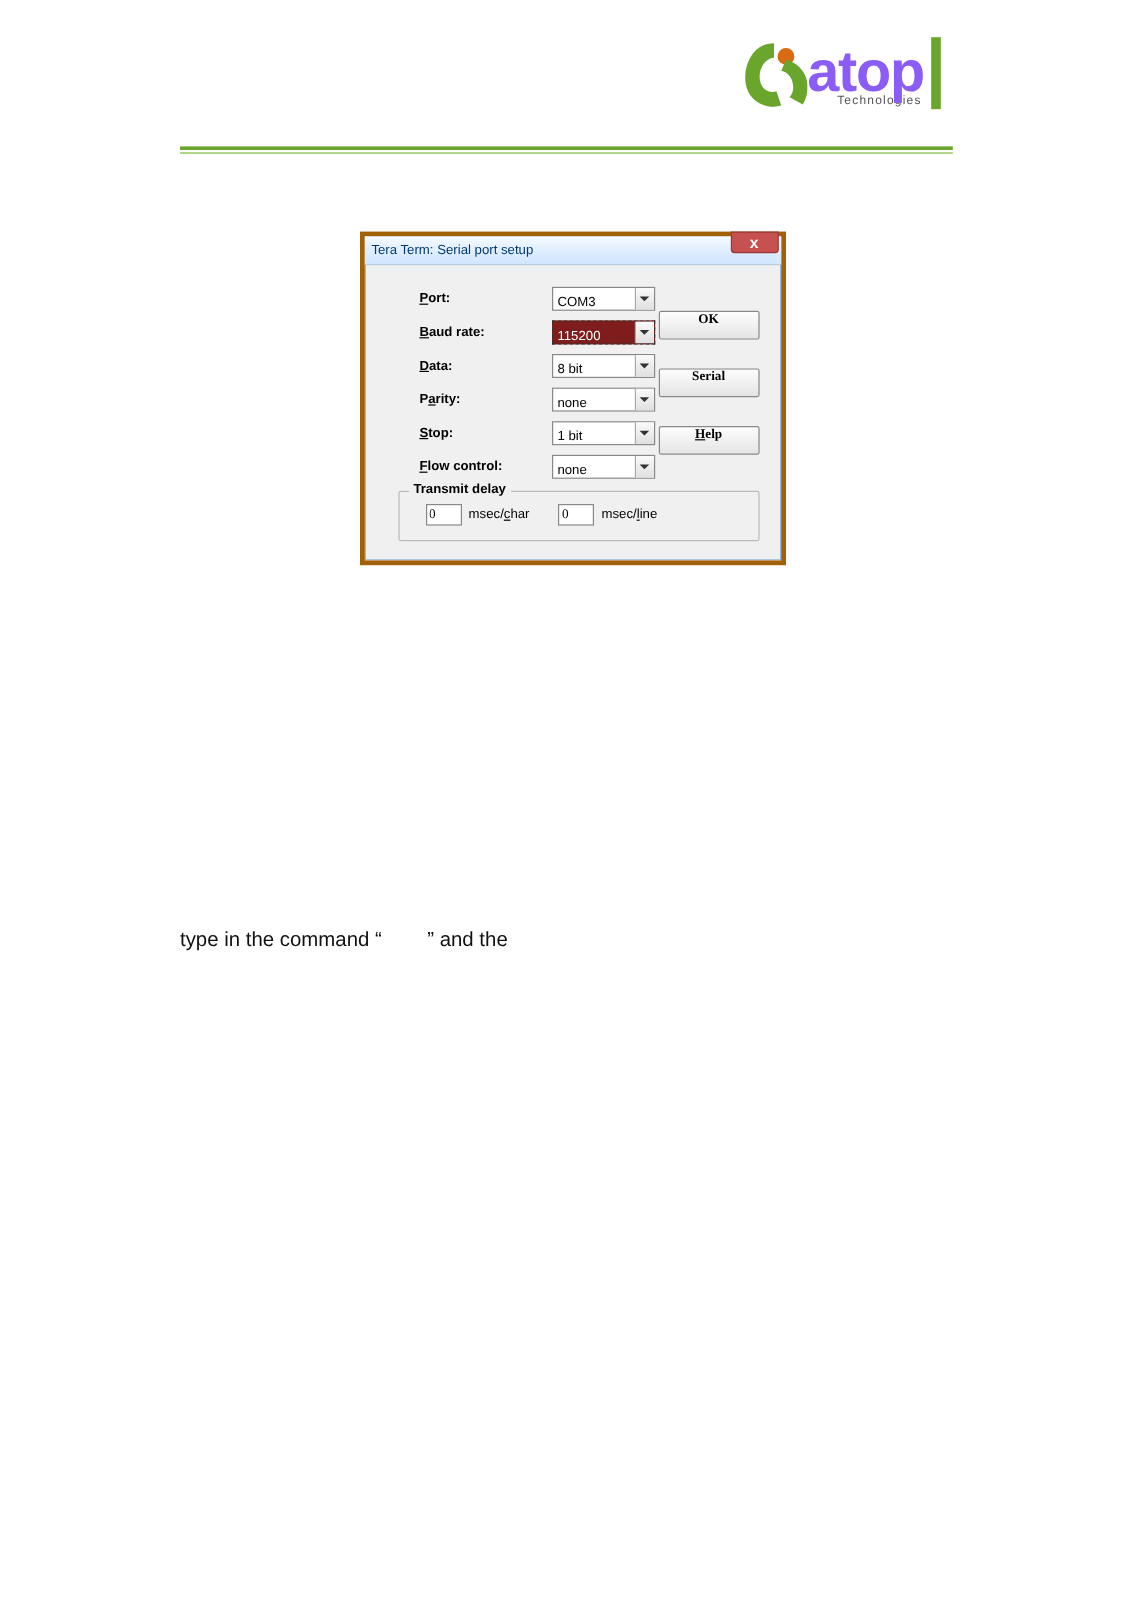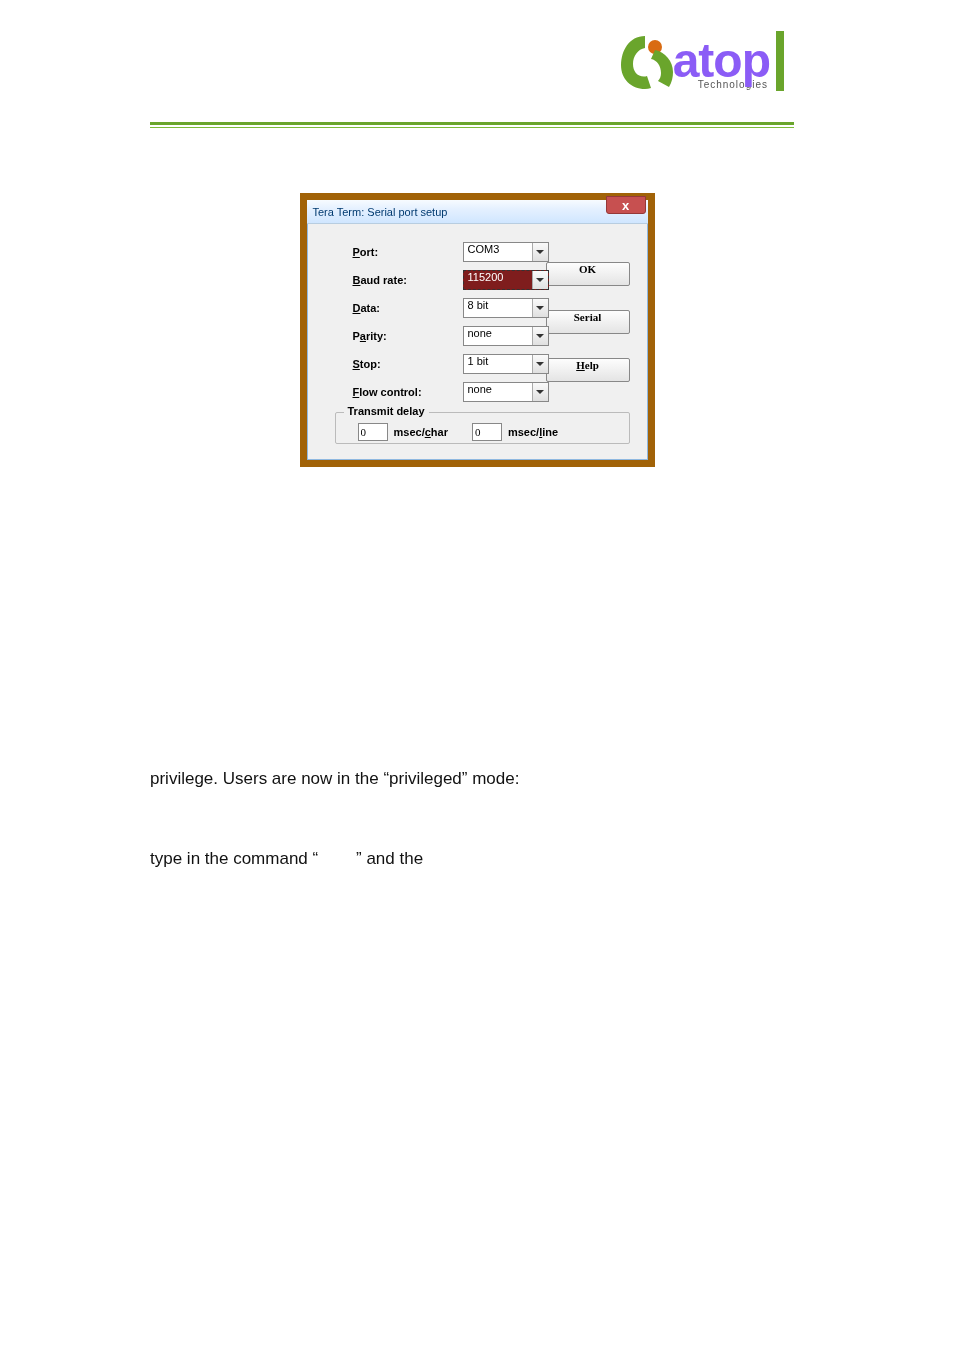--- a/index.html
+++ b/index.html
@@ -59,21 +59,21 @@
   .hr2 { height: 1px; background: #7dbb3a; margin: 2px 160px 0 150px; }
 
   .dialog-area {
     display:flex;
     justify-content:center;
     margin-top: 65px;
   }
   .dialog {
     width: 355px;
     background: #f0f0f0;
-    border: 7px solid #a16207;
+    border: 4px solid #a16207;
     box-shadow: 0 0 0 1px #8fb8e0 inset;
     font: 11px Tahoma, Arial, sans-serif;
     color: #000;
     position: relative;
   }
   .titlebar {
     height: 24px;
     background: linear-gradient(#f7fbff, #e4f0ff 40%, #d0e6ff);
     display: flex;
     align-items: center;
@@ -94,21 +94,21 @@
     font: bold 13px Arial; line-height:1;
   }
   .dialog-body { padding: 14px 12px 14px 22px; }
   .row { display:flex; align-items:center; height: 28px; margin-left: 24px; }
   .lbl { width: 110px; font-weight:700; }
   .lbl u { text-decoration: underline; }
   .combo {
     width: 86px; height:20px;
     border:1px solid #888;
     background:#fff;
-    display:flex; align-items:flex-start;
+    display:flex; align-items:flex-end;
     padding: 0 4px;
     position:relative;
     font: 11px Tahoma, Arial;
   }
   .combo.hl { background:#7f1d1d; color:#fff; border:1px dashed #333; }
   .combo .arrow {
     position:absolute; right:0; top:0;
     width:16px; height:18px;
     background: linear-gradient(#fafafa,#e0e0e0);
     border-left:1px solid #aaa;
@@ -123,38 +123,38 @@
     border-radius:2px;
     display:flex;align-items:flex-start;justify-content:center;
     font: bold 11px Tahoma;
     margin-bottom: 24px;
   }
   .winbtn u { text-decoration: underline; }
   .fieldset {
     border:1px solid #bbb;
     border-radius:2px;
     margin: 6px 6px 2px 6px;
-    padding: 10px 10px 2px 10px;
+    padding: 10px 10px 12px 10px;
     position:relative;
   }
   .fieldset .legend {
     position:absolute; top:-8px; left:8px;
     background:#f0f0f0; padding:0 4px;
     font-weight:700; font-size:11px;
   }
   .td-input {
     width:30px; height:18px;
     border:1px solid #888;
     background:#fff;
     text-align:left;
     padding:0 2px;
     font: 11px Tahoma;
   }
   .td-row { display:flex; align-items:center; gap:6px; margin-left:12px; }
-  .td-lbl { font-weight:700; margin-right:18px;text-align:center; }
+  .td-lbl { font-weight:400; margin-right:18px;text-align:center; }
 
   .bodytext {
     margin: 300px 0 0 150px;
     width: 650px;
     font: 17px Arial, sans-serif;
     color:#111;
     line-height: 1.4;
   }
   .bodytext p { margin: 0 0 56px 0; }
 </style>
@@ -251,17 +251,16 @@
           <span class="td-lbl">msec/<u>c</u>har</span>
           <input class="td-input" value="0" style="">
           <span class="td-lbl">msec/<u>l</u>ine</span>
         </div>
       </div>
     </div>
   </div>
 </div>
 
 <div class="bodytext">
-  <p>privilege. Users are now in the “privileged” mode:</p>
   <p>
     <span>type in the command “</span>&nbsp;&nbsp;&nbsp;&nbsp;&nbsp;&nbsp;&nbsp;&nbsp;<span>” and the</span>
   </p>
 </div>
 
 </body></html>

